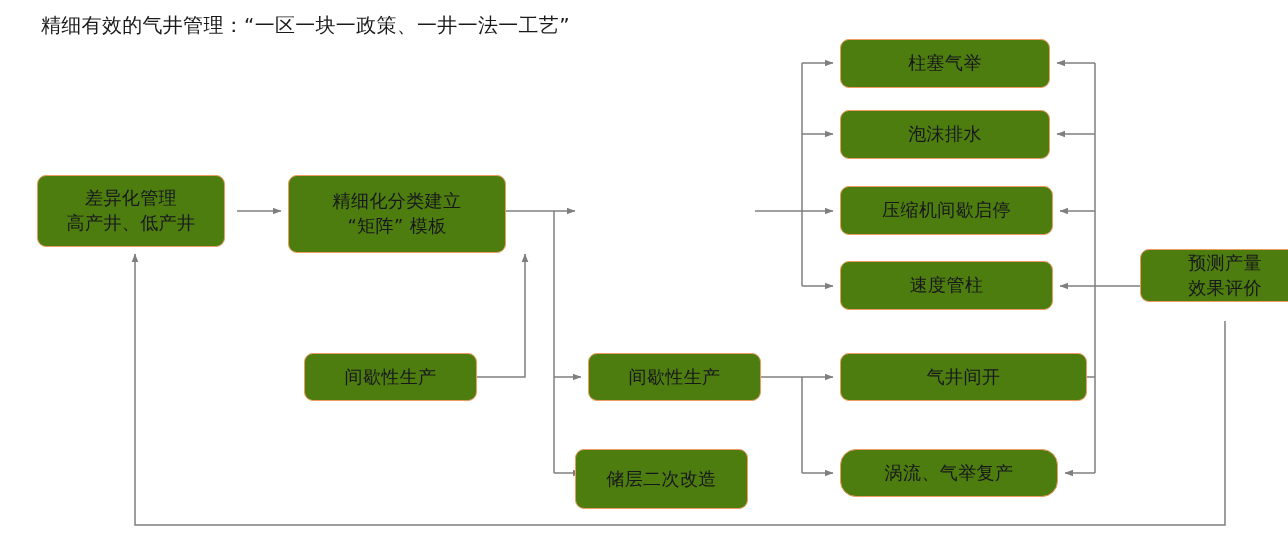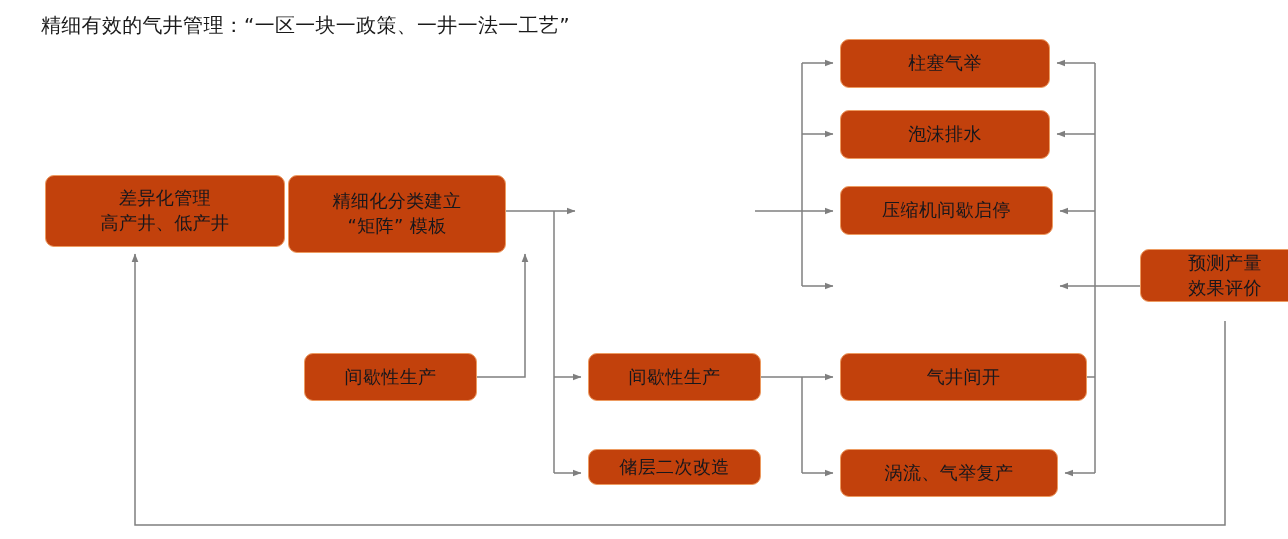--- a/index.html
+++ b/index.html
@@ -32,21 +32,21 @@
     position: absolute;
     left: 0;
     top: 0;
     width: 1288px;
     height: 539px;
     pointer-events: none;
   }
   .node {
     position: absolute;
     box-sizing: border-box;
-    background: #c2410c;
+    background: #4d7c0f;
     border: 1.4px solid #ed9b61;
     border-radius: 9px;
     display: flex;
     align-items: center;
     justify-content: center;
     text-align: center;
     color: #17171c;
     font-size: 18px;
     line-height: 1.38;
     letter-spacing: 0.4px;
@@ -101,40 +101,41 @@
       <path d="M1065,211 L1030,211" marker-end="url(#arrow)"></path>
       <path d="M1065,286 L1030,286" marker-end="url(#arrow)"></path>
       <path d="M1065,377 L1030,377" marker-end="url(#arrow)"></path>
       <path d="M1065,473 L1035,473" marker-end="url(#arrow)"></path>
 
       <path d="M1195,321 L1195,525 L105,525 L105,254" marker-end="url(#arrow)"></path>
 
     </g>
   </svg>
 
-  <div class="node two-line" style="left:15px;  top:175px; width:240px; height:72px;">差异化管理
+  <div class="node two-line" style="left:7px;  top:175px; width:188px; height:72px;">差异化管理
 高产井、低产井</div>
 
   <div class="node two-line" style="left:258px;top:175px; width:218px; height:78px;">精细化分类建立
 “矩阵” 模板</div>
 
   <div class="node" style="left:274px;top:353px; width:173px; height:48px;">间歇性生产</div>
 
 
   <div class="node" style="left:558px;top:353px; width:173px; height:48px;">间歇性生产</div>
 
-  <div class="node" style="left:558px;top:449px; width:173px; height:36px;">储层二次改造</div>
+  <div class="node" style="left:545px;top:449px; width:173px; height:60px;">储层二次改造</div>
 
   <div class="node" style="left:810px;top:39px;  width:210px; height:49px;">柱塞气举</div>
 
   <div class="node" style="left:810px;top:110px; width:210px; height:49px;">泡沫排水</div>
 
   <div class="node" style="left:810px;top:186px; width:213px; height:49px;">压缩机间歇启停</div>
 
+  <div class="node" style="left:810px;top:261px; width:213px; height:49px;">速度管柱</div>
 
   <div class="node" style="left:810px;top:353px; width:247px; height:48px;">气井间开</div>
 
-  <div class="node" style="left:810px;top:449px; width:218px; height:48px;">涡流、气举复产</div>
+  <div class="node" style="left:810px;top:449px; width:218px; height:48px;border-radius:16px;">涡流、气举复产</div>
 
   <div class="node two-line" style="left:1110px;top:249px;width:170px; height:53px;">预测产量
 效果评价</div>
 
 </div>
 
 </body></html>

